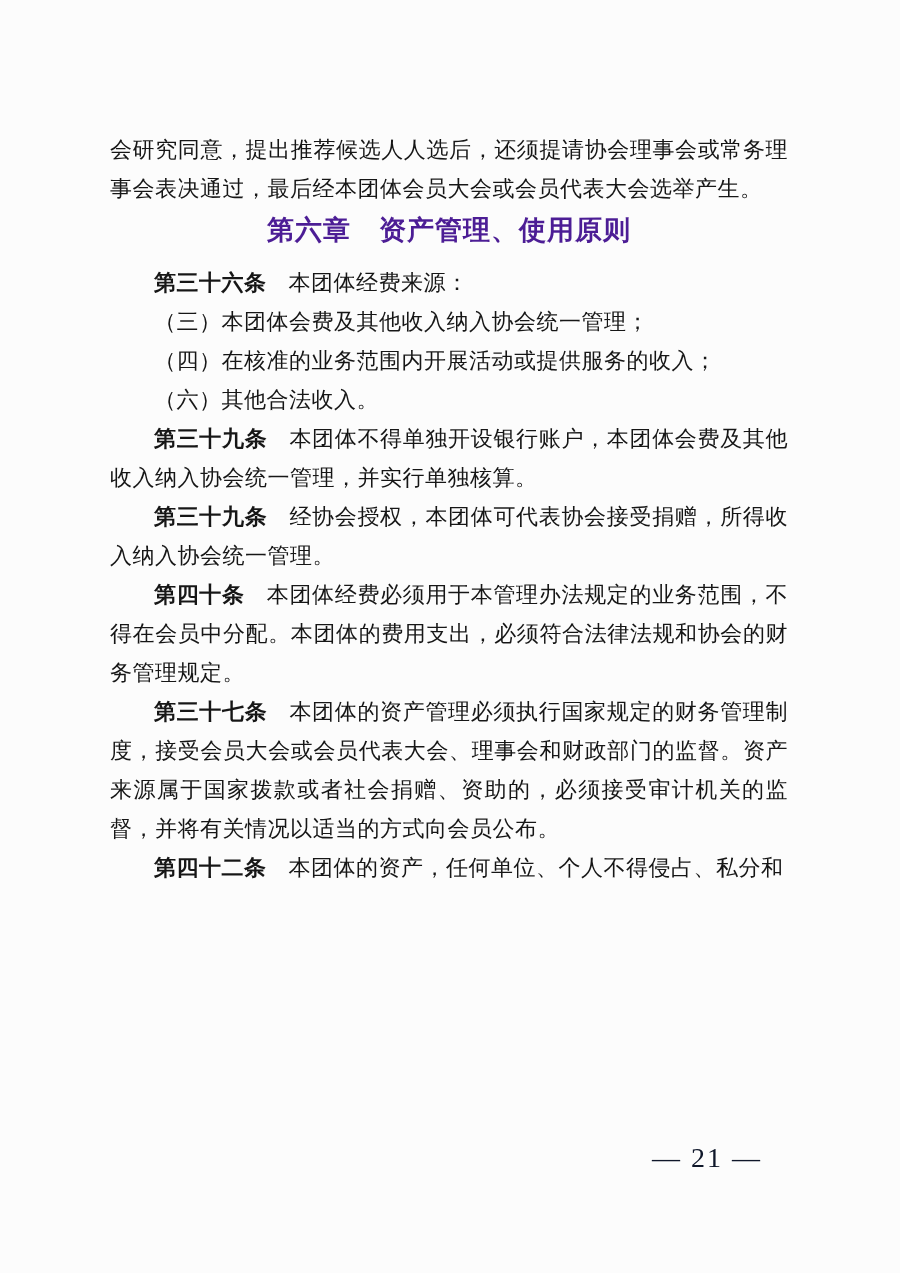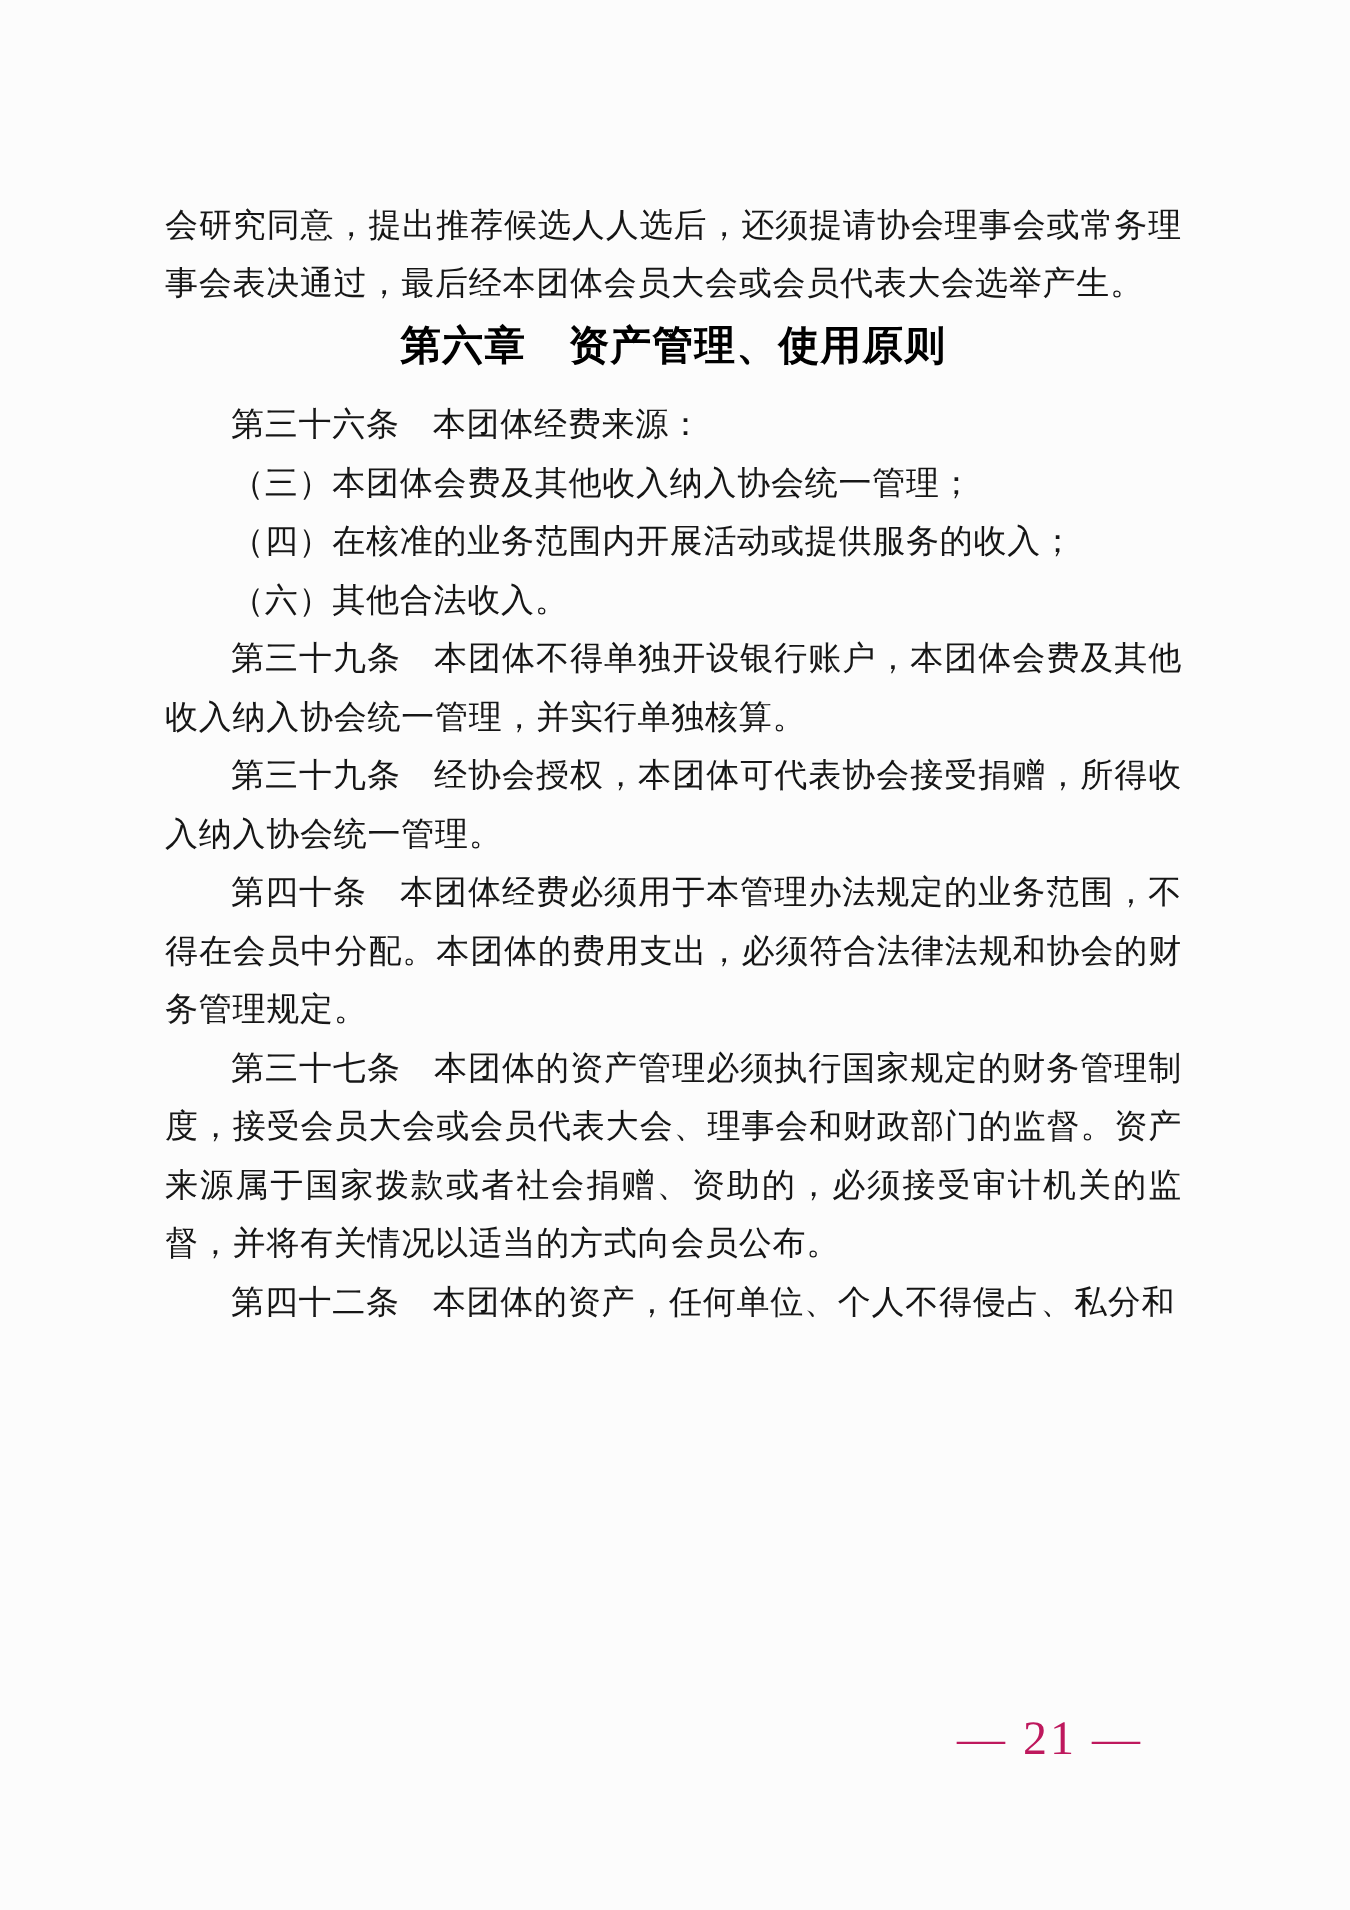--- a/index.html
+++ b/index.html
@@ -27,41 +27,41 @@
     font-size: 22px;
     line-height: 39px;
     text-align: justify;
     text-justify: inter-character;
     letter-spacing: 0.5px;
   }
   .para.indent {
     text-indent: 2em;
   }
   .article-label {
-    font-weight: normal;
+    font-weight: bold;
     margin-right: 1em;
   }
   .chapter {
     margin: 3px 0 13px 0;
     font-family: "Liberation Sans", "DejaVu Sans", sans-serif;
     font-weight: bold;
     font-size: 27px;
     line-height: 39px;
     text-align: center;
     letter-spacing: 1px;
-    color: #000000;
+    color: #4c1d95;
   }
   .page-number {
     position: absolute;
     top: 1143px;
     right: 138px;
-    font-size: 32px;
+    font-size: 28px;
     line-height: 30px;
     letter-spacing: 2px;
-    color: #be185d;
+    color: #0f172a;
   }
 </style>
 </head>
 <body>
 
 <div class="page">
   <div class="content">
 
     <p class="para">会研究同意，提出推荐候选人人选后，还须提请协会理事会或常务理事会表决通过，最后经本团体会员大会或会员代表大会选举产生。</p>
 

